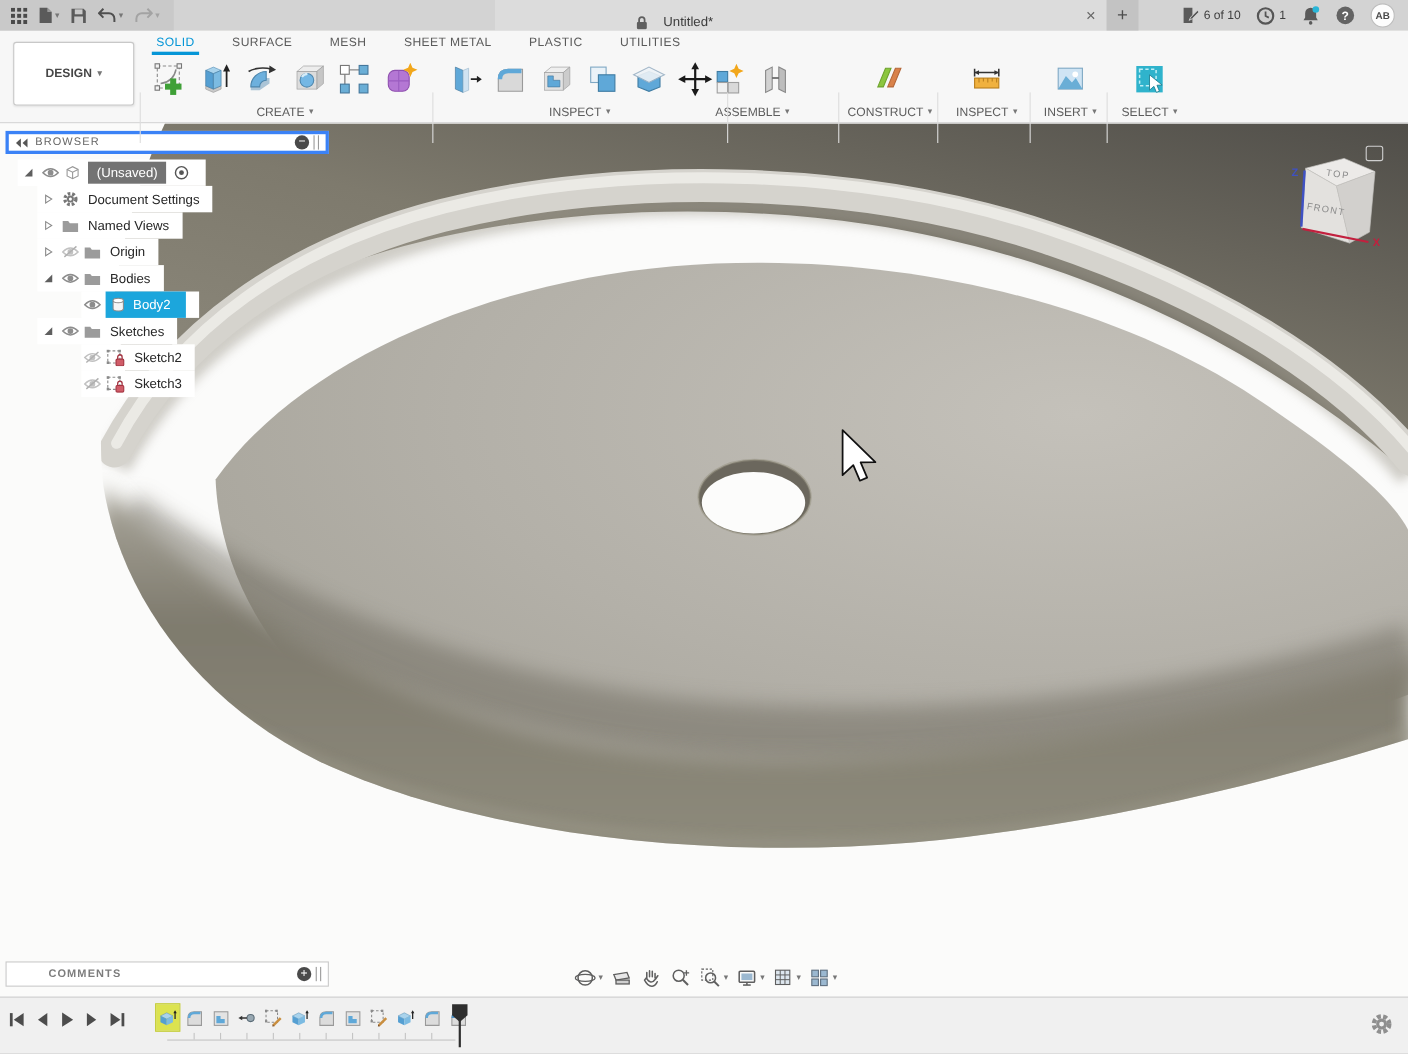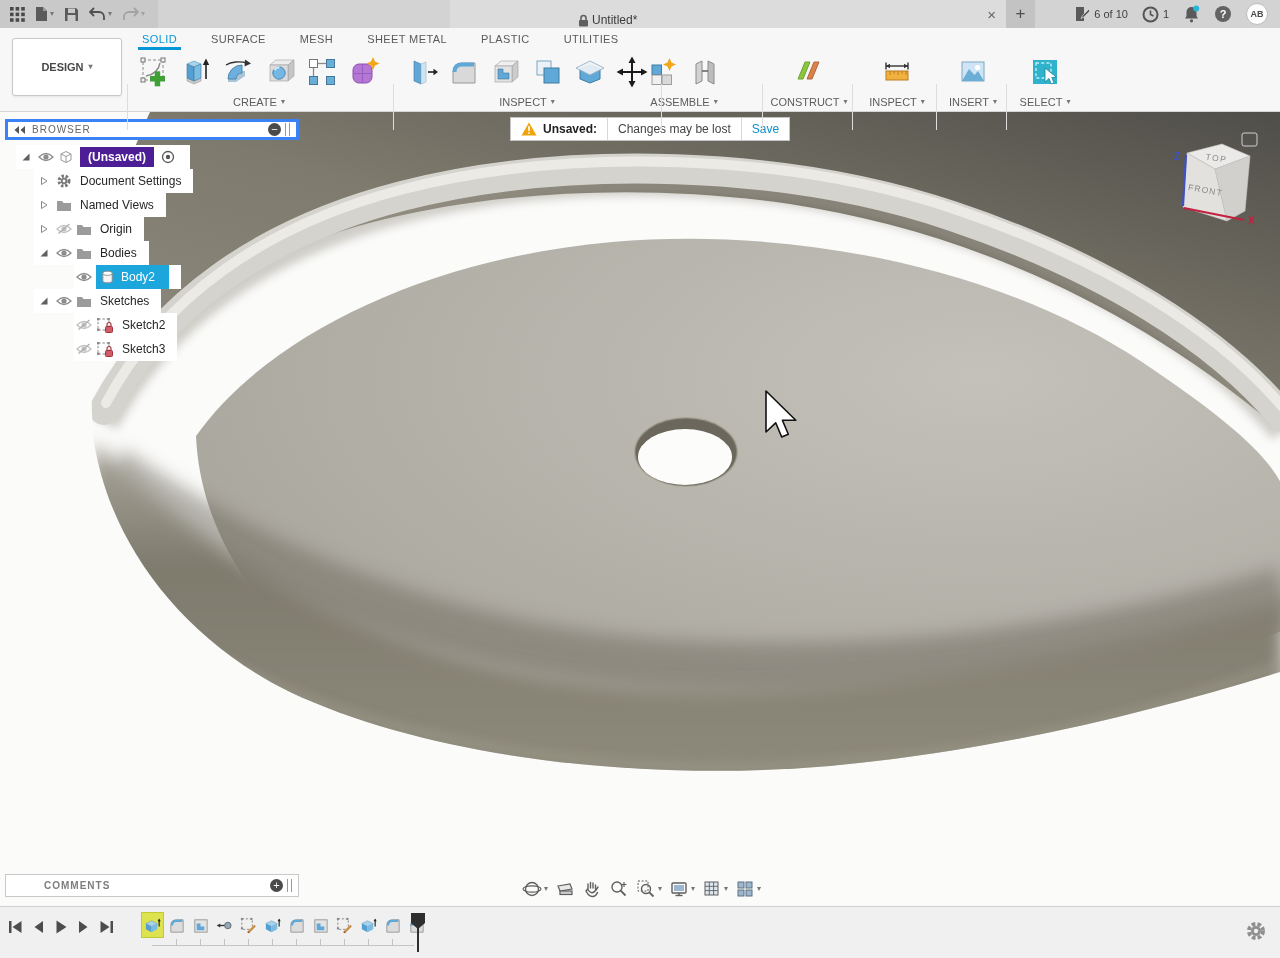--- a/index.html
+++ b/index.html
@@ -7,21 +7,21 @@
   .app *{box-sizing:border-box;}
   svg{display:block;}
   .abs{position:absolute;}
 
   
   .titlebar{position:absolute;left:0;top:0;width:1280px;height:28px;background:#d3d3d3;z-index:30;}
   .tb-left{position:absolute;left:0;top:0;width:158px;height:28px;background:#c9c9c9;display:flex;align-items:center;gap:6px;padding:0 8px;}
   .tb-ic{display:flex;align-items:center;gap:2px;height:28px;padding:0 2px;cursor:default;}
   .caret{font-size:8px;color:#777;line-height:1;}
   .doc-tab{position:absolute;left:450px;top:0;width:556px;height:28px;background:#dcdcdc;display:flex;align-items:center;}
-  .doc-title{position:absolute;left:128px;top:0;height:40px;display:flex;align-items:center;gap:3px;font-size:12px;color:#3c3c3c;}
+  .doc-title{position:absolute;left:128px;top:0;height:40px;display:flex;align-items:center;gap:14px;font-size:12px;color:#3c3c3c;}
   .tab-close{position:absolute;right:10px;top:0;height:28px;display:flex;align-items:center;font-size:15px;color:#666;}
   .newtab{position:absolute;left:1006px;top:0;width:29px;height:28px;background:#c3c3c3;color:#4d4d4d;font-size:17px;display:flex;align-items:center;justify-content:center;}
   .tb-right{position:absolute;right:0;top:0;height:28px;display:flex;align-items:center;gap:14px;padding-right:12px;}
   .tb-item{display:flex;align-items:center;gap:4px;font-size:11px;color:#3f3f3f;}
   .avatar{width:22px;height:22px;border-radius:50%;background:#fdfdfd;border:1px solid #bdbdbd;display:flex;align-items:center;justify-content:center;font-size:9px;font-weight:bold;color:#4a4a4a;}
 
   
   .ribbon{position:absolute;left:0;top:28px;width:1280px;height:84px;background:#f7f7f7;border-bottom:1px solid #d5d5d5;z-index:30;}
   .rtabs{position:absolute;left:140px;top:0;height:22px;display:flex;gap:30px;align-items:center;}
   .rtab{font-size:11px;color:#5a5a5a;letter-spacing:.4px;position:relative;padding:3px 2px;cursor:default;}
@@ -45,21 +45,21 @@
   
   .bheader{position:absolute;left:5px;top:119px;width:294px;height:21px;background:#fff;border:3px solid #3b82f6;display:flex;align-items:center;padding:0 6px;z-index:25;}
   .bheader .btext{font-size:10px;color:#666;letter-spacing:1px;margin-left:6px;}
   .spacer{flex:1;}
   .circbtn{width:13px;height:13px;border-radius:50%;background:#4a4a4a;color:#fff;display:flex;align-items:center;justify-content:center;font-size:11px;line-height:1;}
   .grip{width:5px;height:13px;margin-left:4px;border-left:1px solid #9a9a9a;border-right:1px solid #9a9a9a;}
   .tree{position:absolute;left:0;top:145px;z-index:25;}
   .trow{display:flex;align-items:center;height:24px;width:max-content;background:#fff;padding-right:12px;font-size:12px;color:#262626;}
   .trow .cell{display:flex;align-items:center;justify-content:center;width:20px;}
   .tlabel{margin-left:6px;}
-  .unsaved-chip{margin-left:4px;background:#4c1d95;color:#fff;font-weight:bold;padding:3px 8px;}
+  .unsaved-chip{margin-left:4px;background:#737373;color:#fff;font-weight:normal;padding:3px 8px;}
   .selchip{display:flex;align-items:center;background:#1ca6dc;color:#fff;height:24px;padding:0 14px 0 4px;margin-left:2px;gap:6px;}
 
   
   .comments{position:absolute;left:5px;top:874px;width:294px;height:23px;background:#fff;border:1px solid #c9c9c9;display:flex;align-items:center;padding:0 6px;z-index:25;}
   .comments .ctext{font-size:10px;color:#7d7d7d;letter-spacing:1px;margin-left:32px;font-weight:bold;}
 
   
   .vtb{position:absolute;left:522px;top:878px;height:22px;display:flex;align-items:center;gap:7px;z-index:25;}
   .vtb .vtool{display:flex;align-items:center;gap:2px;}
 
@@ -458,34 +458,20 @@
 
     <div class="vr" style="left:127px"></div>
     <div class="vr" style="left:393px"></div>
     <div class="vr" style="left:661px"></div>
     <div class="vr" style="left:762px"></div>
     <div class="vr" style="left:852px"></div>
     <div class="vr" style="left:936px"></div>
     <div class="vr" style="left:1006px"></div>
   </div>
 
-  <div class="toast">
-    <span class="sec">
-      <svg width="16" height="14" viewBox="0 0 16 14">
-          <polygon points="8,0.5 15.5,13.5 0.5,13.5" fill="#f0a30a"></polygon>
-          <rect x="7.2" y="4" width="1.6" height="5" fill="#fff"></rect>
-          <rect x="7.2" y="10.2" width="1.6" height="1.6" fill="#fff"></rect>
-        </svg>
-      <b>Unsaved:</b>
-    </span>
-    <span class="sep"></span>
-    <span class="sec msg">Changes may be lost</span>
-    <span class="sep"></span>
-    <span class="sec save">Save</span>
-  </div>
 
   <div class="bheader">
     <svg width="12" height="10" viewBox="0 0 12 10">
         <polygon points="5,1 5,9 0.5,5" fill="#555"></polygon>
         <polygon points="11,1 11,9 6.5,5" fill="#555"></polygon>
       </svg>
     <span class="btext">BROWSER</span>
     <span class="spacer"></span>
     <span class="circbtn">−</span>
     <span class="grip"></span>

